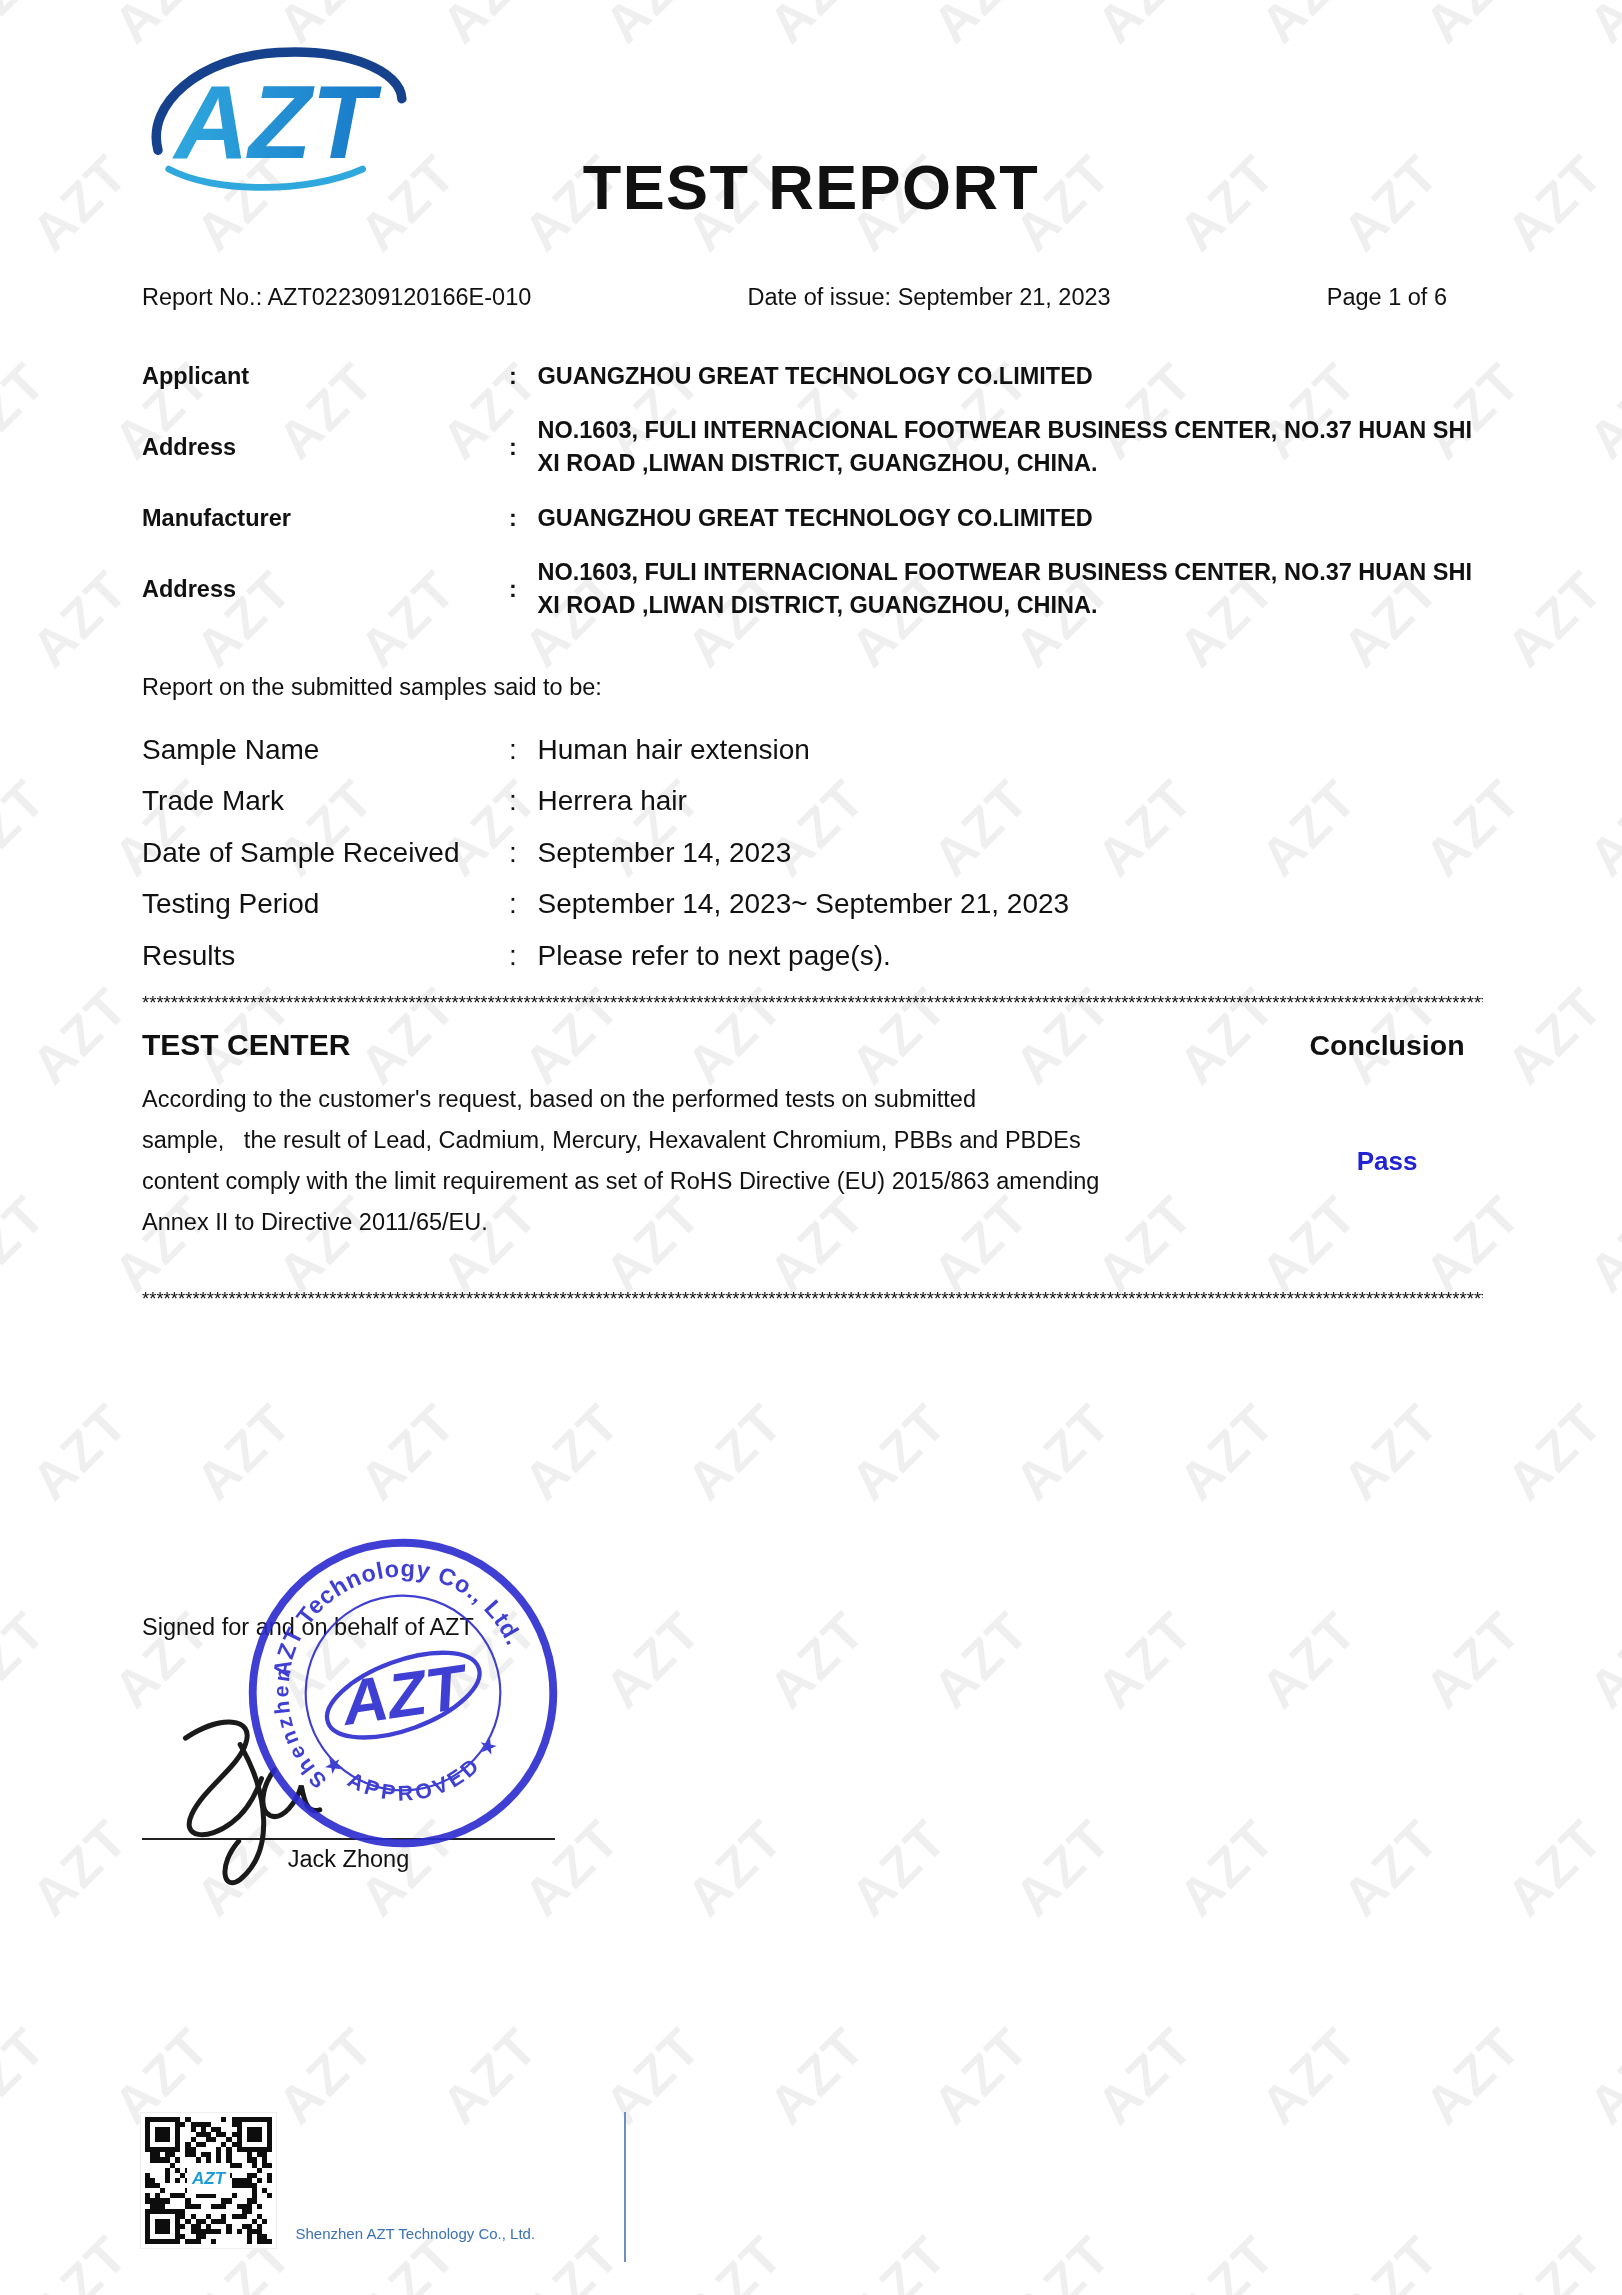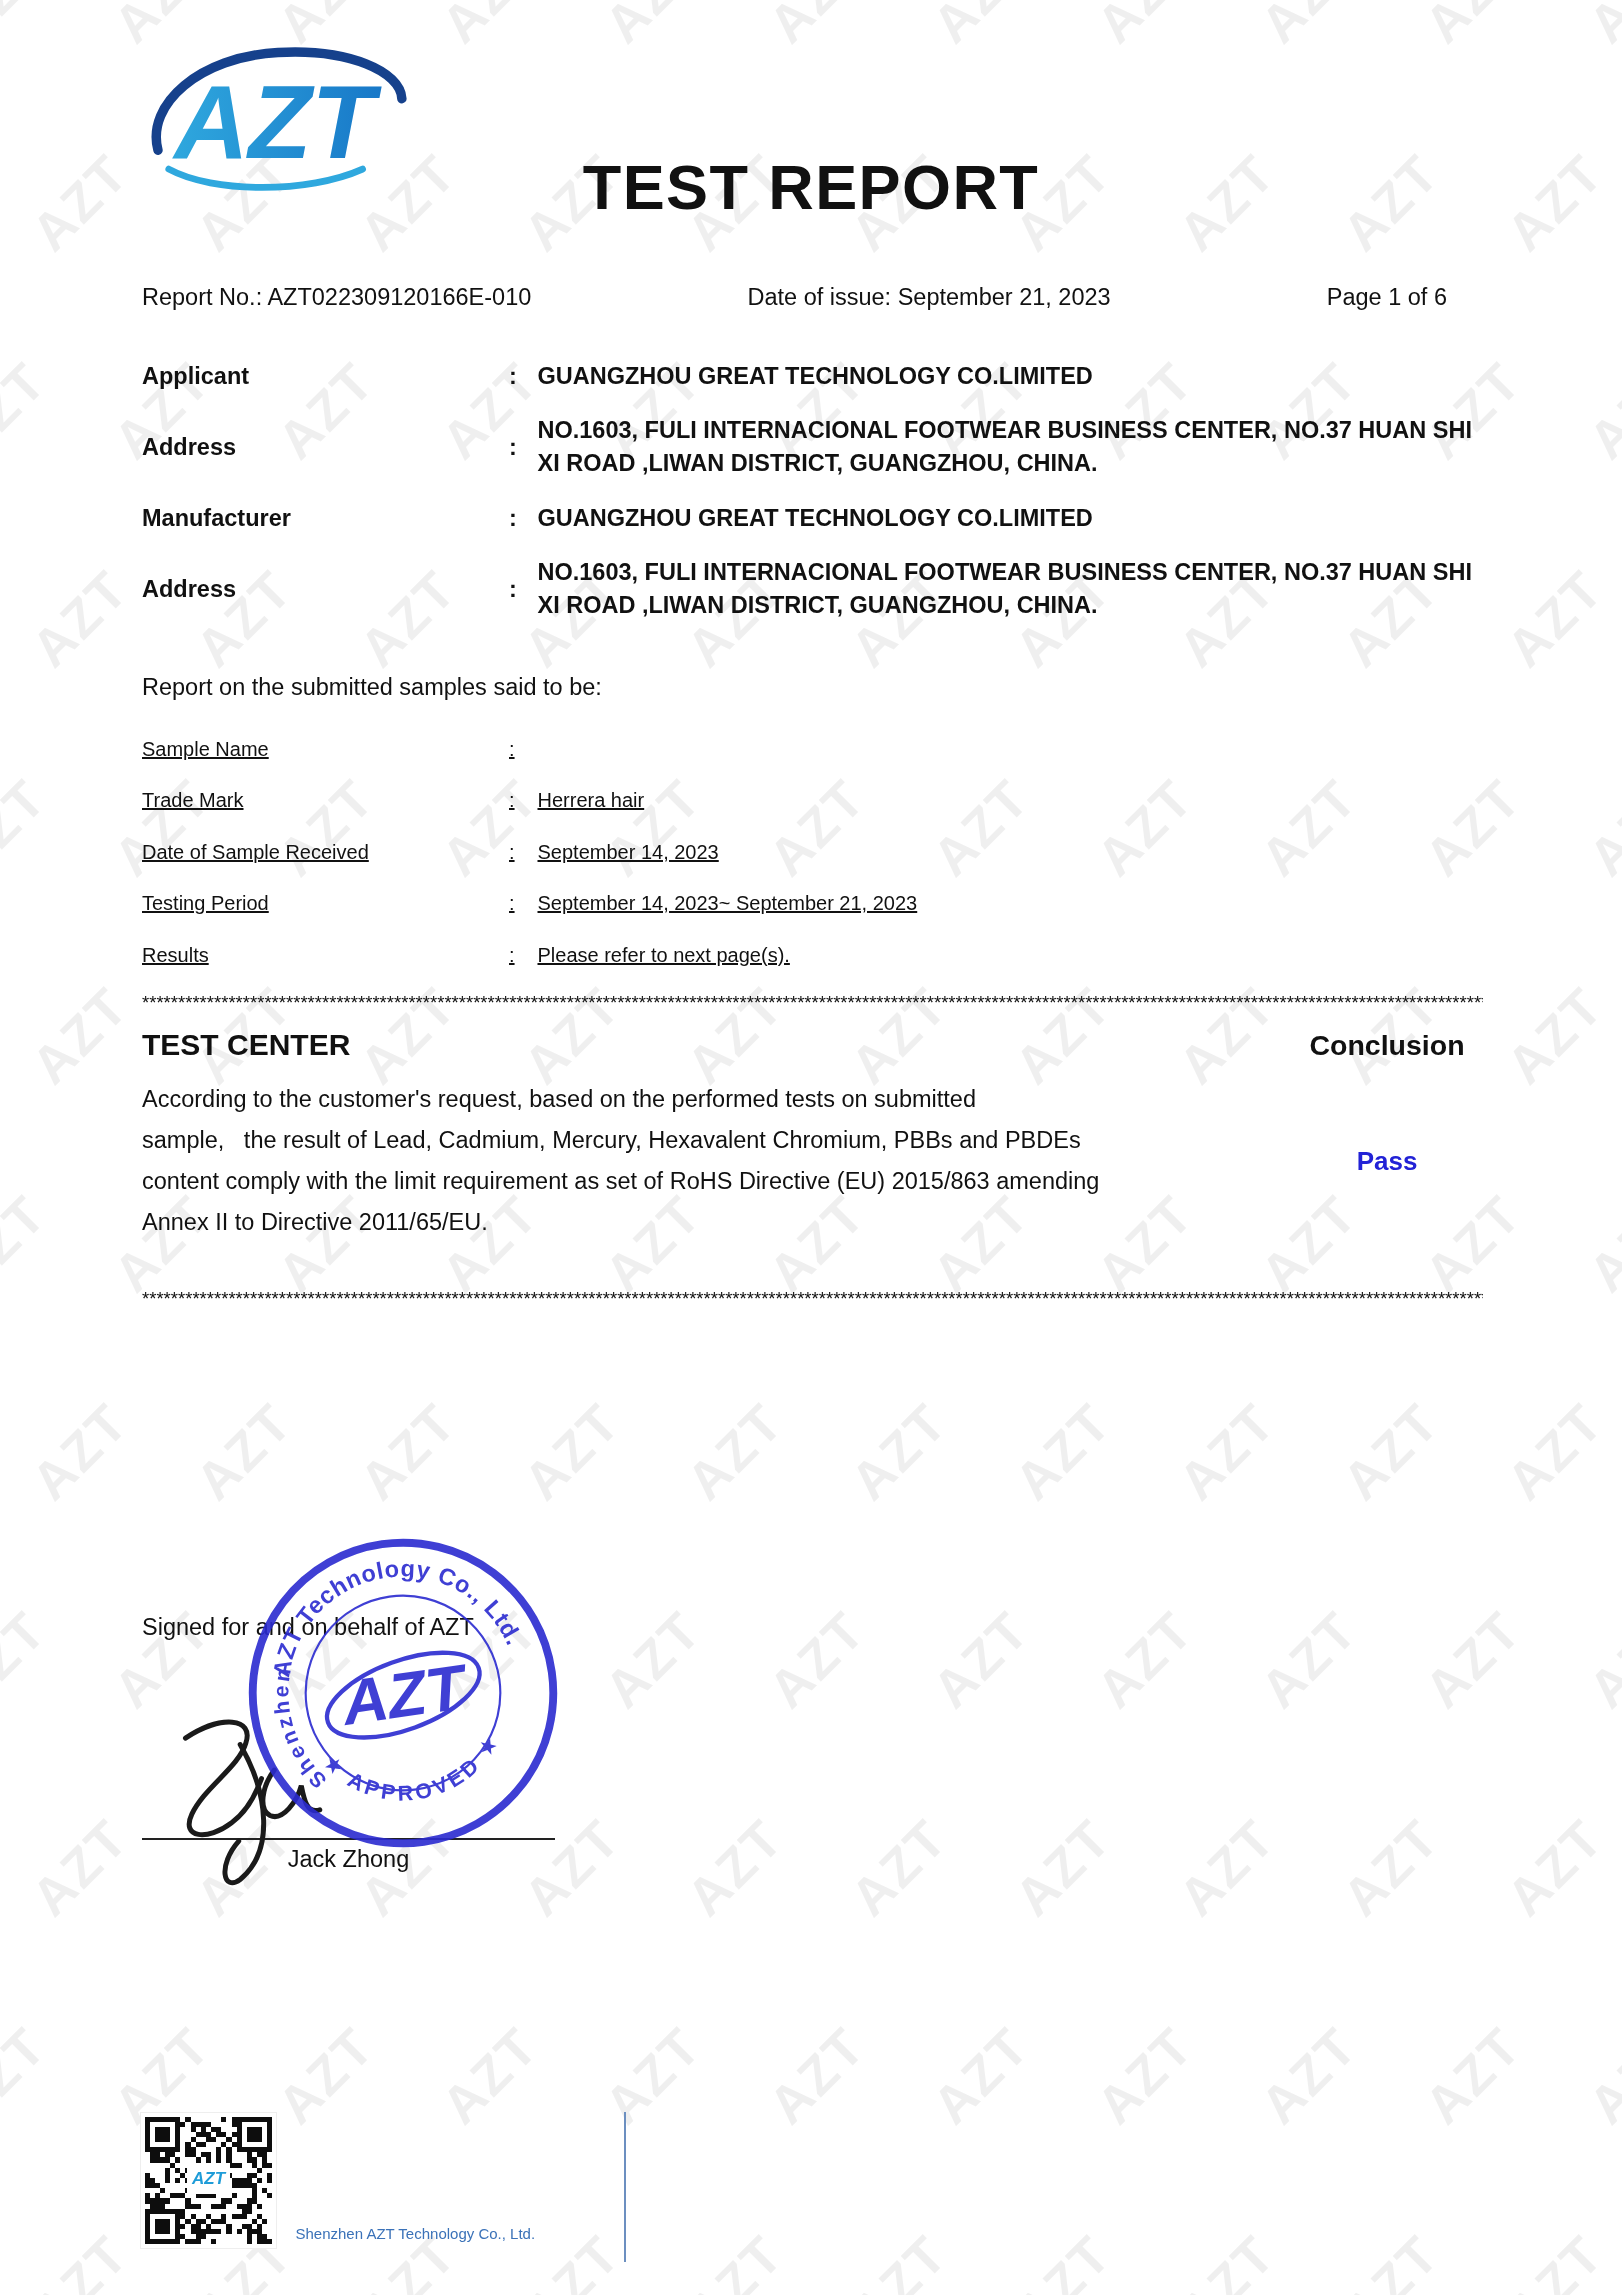--- a/index.html
+++ b/index.html
@@ -19,21 +19,21 @@
   .meta-row { position: absolute; left: 142px; right: 175px; top: 284px; display: flex;
               justify-content: space-between; font-size: 23.5px; z-index: 1; }
   
   .parties { position: absolute; left: 142px; width: 1341px; top: 360px; z-index: 1; }
   .p-row { display: grid; grid-template-columns: 367px 28.5px 1fr; align-items: center;
            font-size: 23.5px; font-weight: 700; line-height: 33px; margin-bottom: 21.4px; }
   
   .samples { position: absolute; left: 142px; width: 1341px; top: 671px; z-index: 1; }
   .samples .intro { font-size: 23.5px; line-height: 33px; margin: 0 0 28.5px 0; }
   .s-row { display: grid; grid-template-columns: 367px 28.5px 1fr; align-items: center;
-           font-size: 20px; line-height: 33px; margin-bottom: 18.5px; text-decoration: underline; }
+           font-size: 28px; line-height: 33px; margin-bottom: 18.5px; }
   
   .asterisks { position: absolute; left: 142px; width: 1341px; font-size: 18.5px;
                letter-spacing: 0px; white-space: nowrap; overflow: hidden; z-index: 1; }
   .div1 { top: 992px; }
   .div2 { top: 1288px; }
   
   .test-request { position: absolute; left: 142px; width: 1341px; top: 1028px; z-index: 1; }
   .tr-head { display: flex; justify-content: space-between; align-items: baseline; margin-bottom: 17px; }
   .tr-head h2 { margin: 0; font-size: 30px; font-weight: 700; }
   .tr-head .conclusion-h { width: 192px; text-align: center; font-size: 28.5px; }
@@ -245,20 +245,21 @@
       <span>:</span>
       <span>NO.1603, FULI INTERNACIONAL FOOTWEAR BUSINESS CENTER, NO.37 HUAN SHI XI ROAD ,LIWAN DISTRICT, GUANGZHOU, CHINA.</span>
     </div>
   </section>
 
   <section class="samples">
     <p class="intro">Report on the submitted samples said to be:</p>
     <div class="s-row">
       <span>Sample Name</span>
       <span>:</span>
+      <span>Human hair extension</span>
     </div>
     <div class="s-row">
       <span>Trade Mark</span>
       <span>:</span>
       <span>Herrera hair</span>
     </div>
     <div class="s-row">
       <span>Date of Sample Received</span>
       <span>:</span>
       <span>September 14, 2023</span>

